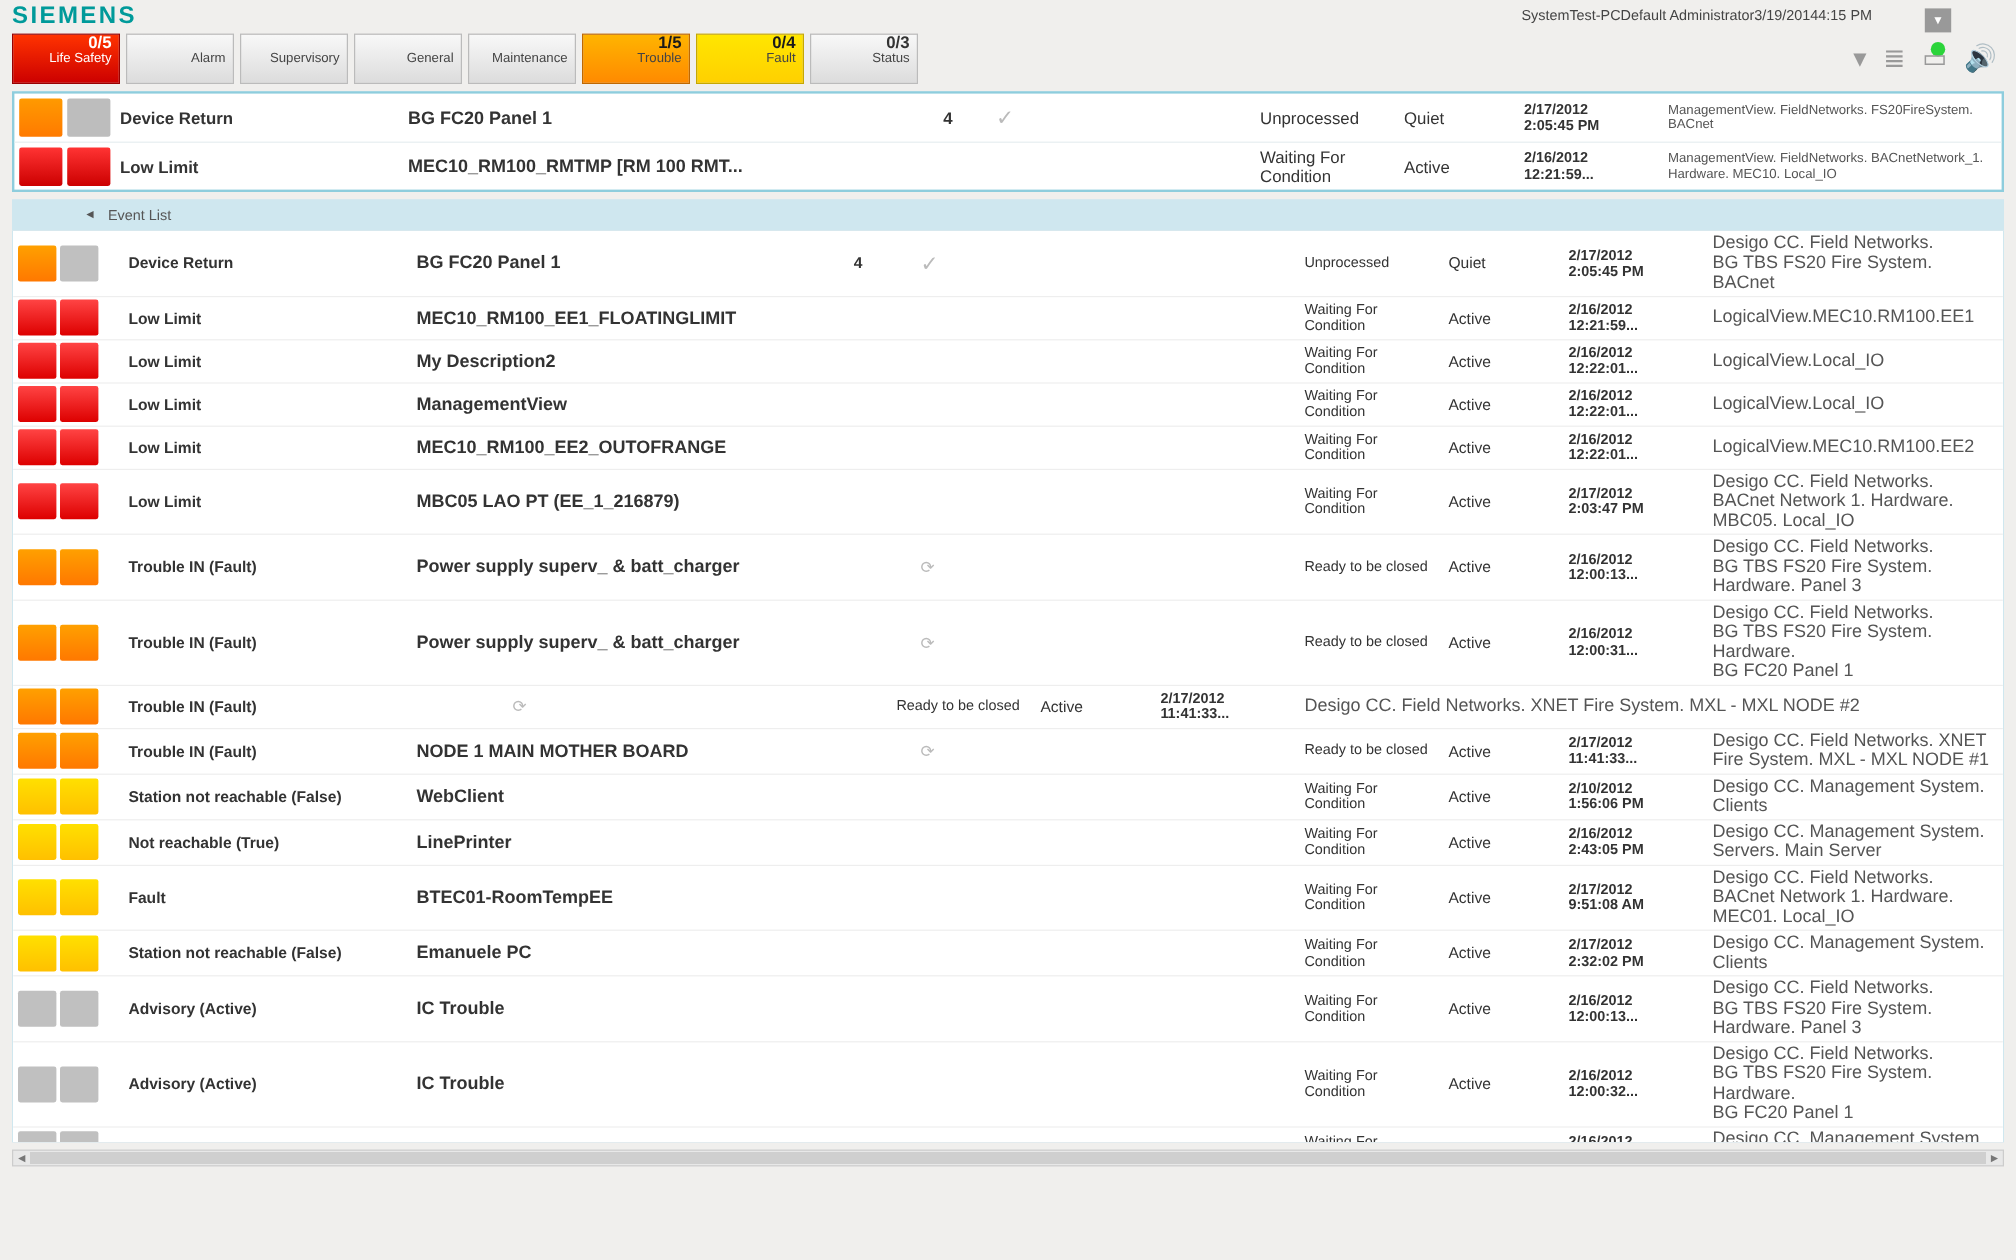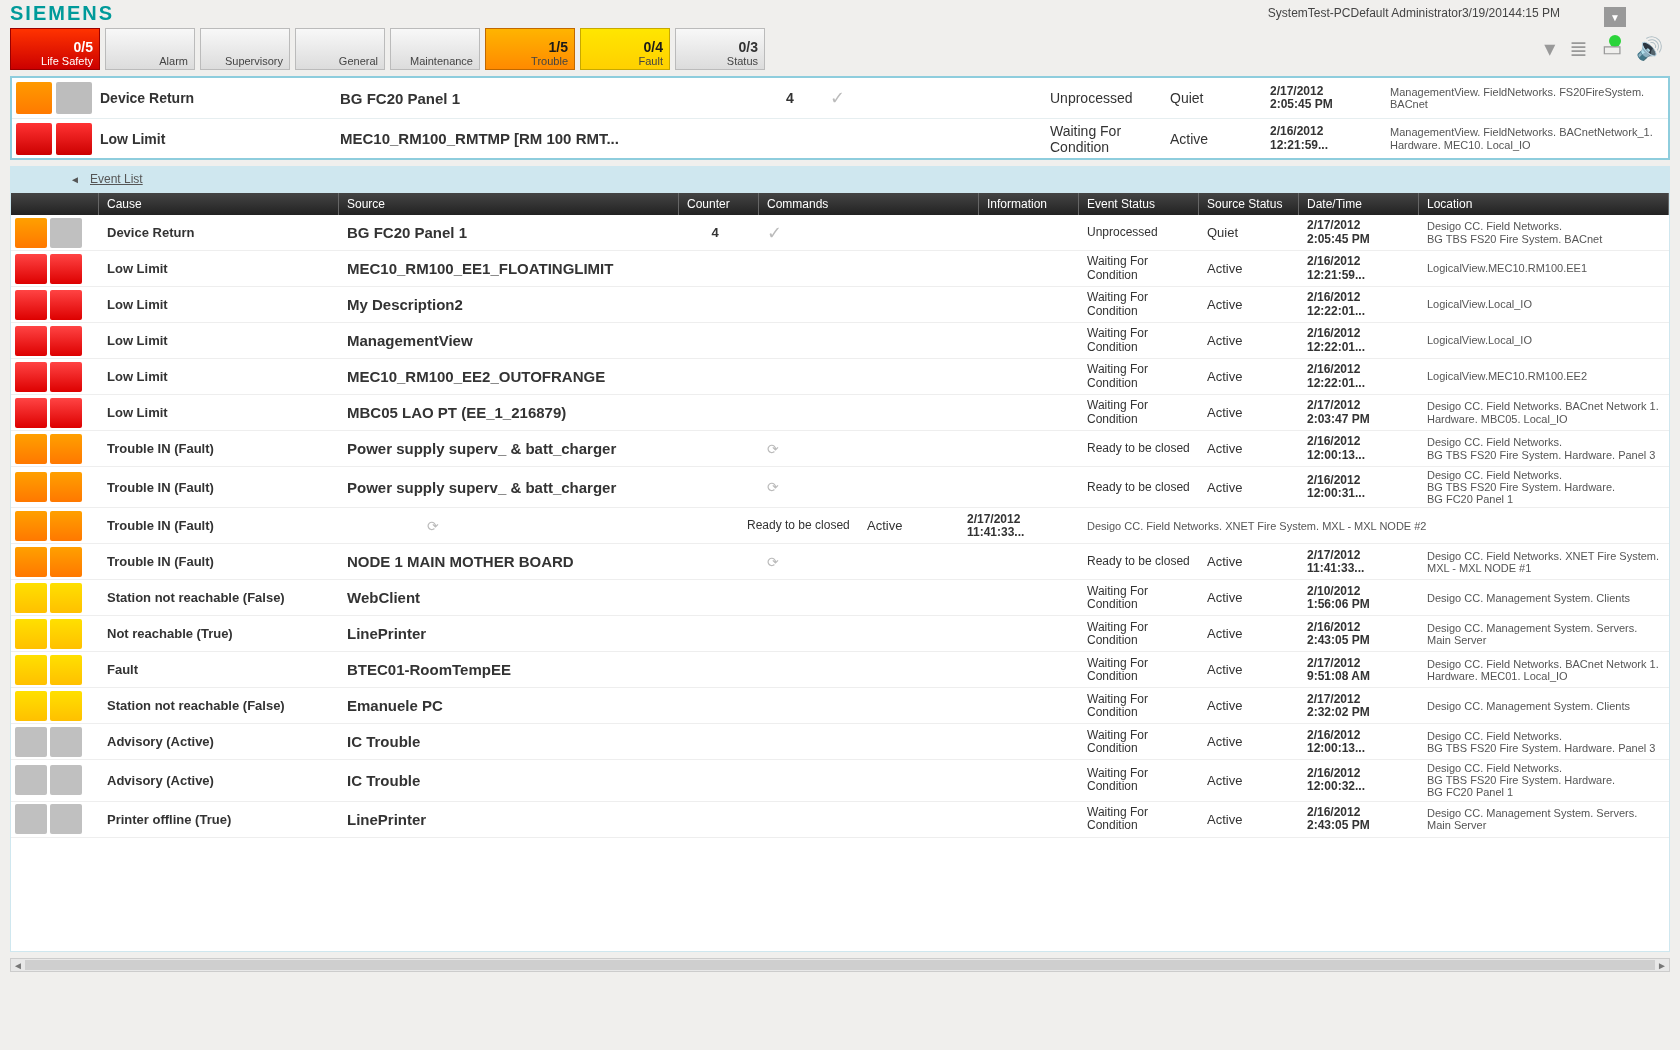--- a/index.html
+++ b/index.html
@@ -7,21 +7,21 @@
   
   .topbar { height:26px; display:flex; align-items:center; padding:0 10px; font-size:12px; color:#444;}
   .brand  { font-weight:800; letter-spacing:2px; color:#009a9a; font-size:20px;}
   .top-right { margin-left:auto; display:flex; align-items:center; }
   .menu-box { display:flex; align-items:center; gap:8px;flex-direction:column;}
   .menu-box input { width:110px; height:20px; border:1px solid #aaa; padding:0 6px; font-size:12px;}
   .menu-box .dd { width:22px; height:20px; background:#999; display:flex; align-items:center; justify-content:center; color:#fff; font-size:10px;}
   .led { width:12px; height:12px; border-radius:50%; background:#2bd43a;}
   
   .catbar { height:46px; display:flex; align-items:stretch; padding:2px 10px; gap:5px; }
-  .tile { width:90px; border:1px solid #bbb; display:flex; flex-direction:column; justify-content:flex-end; padding:2px 6px 2px 0; text-align:right; background:linear-gradient(#f8f8f8,#dcdcdc); cursor:pointer;}
+  .tile { width:90px; border:1px solid #bbb; display:flex; flex-direction:column; justify-content:flex-end; padding:2px 6px 14px 0; text-align:right; background:linear-gradient(#f8f8f8,#dcdcdc); cursor:pointer;}
   .tile .cnt { font-size:14px; font-weight:700;}
   .tile .lbl { font-size:11px; color:#444;}
   .tile.life   { background:linear-gradient(#f30,#c00); color:#fff; border-color:#900;}
   .tile.life .lbl{color:#fff;}
   .tile.trouble{ background:linear-gradient(#ffb400,#ff8a00); color:#1a1a1a; border-color:#c06800;}
   .tile.fault   { background:linear-gradient(#ffe600,#ffd000); color:#1a1a1a; border-color:#c7a800;}
   .tool-icons { margin-left:auto; display:flex; align-items:center; gap:14px; padding-right:6px; color:#999;}
   .tool-icons span{ font-size:22px;}
   
   .summary { border:2px solid #8ecddd; margin:4px 10px 0 10px; background:#fff; }
@@ -36,21 +36,21 @@
   .srow .c-source{width:410px;font-weight:700;font-size:15px;}
   .srow .c-counter{width:80px;text-align:center;font-weight:700;}
   .srow .c-cmd{width:220px;text-align:left;color:#bbb;}
   .srow .c-estat{width:120px;}
   .srow .c-sstat{width:100px;}
   .srow .c-date{width:120px;font-weight:700;font-size:12px;line-height:1.1;}
   .srow .c-loc{flex:1;font-size:11px;color:#555;line-height:1.1;}
   
   .band { margin:6px 10px 0 10px; background:#cfe7ef; height:26px; display:flex; align-items:center; font-size:12px; color:#555;}
   .band .collapse{width:80px; text-align:right; padding-right:10px; font-size:10px;}
-  .band .title{font-weight:400;text-decoration:underline;}
+  .band .title{font-weight:400;}
   .list { margin:0 10px 0 10px; background:#fff; border:1px solid #cfe7ef; height:760px; overflow:auto;}
   .hdr  { display:flex; background:linear-gradient(#444,#222); color:#fff; font-size:12px; height:22px; align-items:center;}
   .hdr > div{border-right:1px solid #666; padding:0 8px; height:100%; display:flex; align-items:center;}
   .col-icon{width:88px;}
   .col-cause{width:240px;}
   .col-source{width:340px;}
   .col-counter{width:80px;justify-content:flex-start;padding-left:16px;}
   .col-cmd{width:220px;}
   .col-info{width:100px;}
   .col-estat{width:120px;}
@@ -60,21 +60,21 @@
   .row { display:flex; align-items:center; min-height:36px; border-bottom:1px solid #eee; font-size:13px;}
   .row > div{padding:2px 8px;}
   .row .col-icon{display:flex;gap:3px;padding-left:4px;}
   .row .ic{width:32px;height:30px;}
   .row .col-cause{font-weight:700;}
   .row .col-source{font-weight:700;font-size:15px;}
   .row .col-counter{font-weight:700;text-align:center;padding-left:0;}
   .row .col-cmd{color:#bbb;}
   .row .col-estat{font-size:12px;line-height:1.1;}
   .row .col-date{font-weight:700;font-size:12px;line-height:1.1;}
-  .row .col-loc{font-size:11px;color:#555;line-height:1.1;}
+  .row .col-loc{font-size:15px;color:#555;line-height:1.1;}
   .ic.red2{background:linear-gradient(#f44,#d00);}
   .ic.or2{background:linear-gradient(#ffa000,#ff7800);}
   .ic.yl {background:linear-gradient(#ffe000,#ffc000);}
   .ic.gr2{background:#c0c0c0;}
   .hscroll { margin:6px 10px 0 10px; height:14px; background:#e8e8e8; border:1px solid #ccc; position:relative;}
   .hscroll .thumb { position:absolute; left:14px; right:14px; top:1px; bottom:1px; background:#cfcfcf;}
   .hscroll .arr { position:absolute; top:0; width:14px; height:100%; display:flex; align-items:center; justify-content:center; color:#777; font-size:10px;}
   .hscroll .arr.l{left:0;} .hscroll .arr.r{right:0;}
   .check{color:#bbb;font-size:18px;}
   .spin{color:#bbb;font-size:14px;}
@@ -161,32 +161,20 @@
     <div class="c-loc">ManagementView. FieldNetworks. BACnetNetwork_1. Hardware. MEC10. Local_IO</div>
     </div>
   </div>
 
 <div class="band">
   <div class="collapse">◄</div>
   <div class="title">Event List</div>
 </div>
 
 <div class="list">
-  <div class="hdr">
-    <div class="col-icon"></div>
-    <div class="col-cause">Cause</div>
-    <div class="col-source">Source</div>
-    <div class="col-counter">Counter</div>
-    <div class="col-cmd">Commands</div>
-    <div class="col-info">Information</div>
-    <div class="col-estat">Event Status</div>
-    <div class="col-sstat">Source Status</div>
-    <div class="col-date">Date/Time</div>
-    <div class="col-loc">Location</div>
-  </div>
   <div id="rows">
       <div class="row">
     <div class="col-icon">
           <div class="ic or2"></div>
           <div class="ic gr2"></div>
         </div>
     <div class="col-cause">Device Return</div>
     <div class="col-source">BG FC20 Panel 1</div>
     <div class="col-counter">4</div>
     <div class="col-cmd"><span class="check">✓</span></div>

